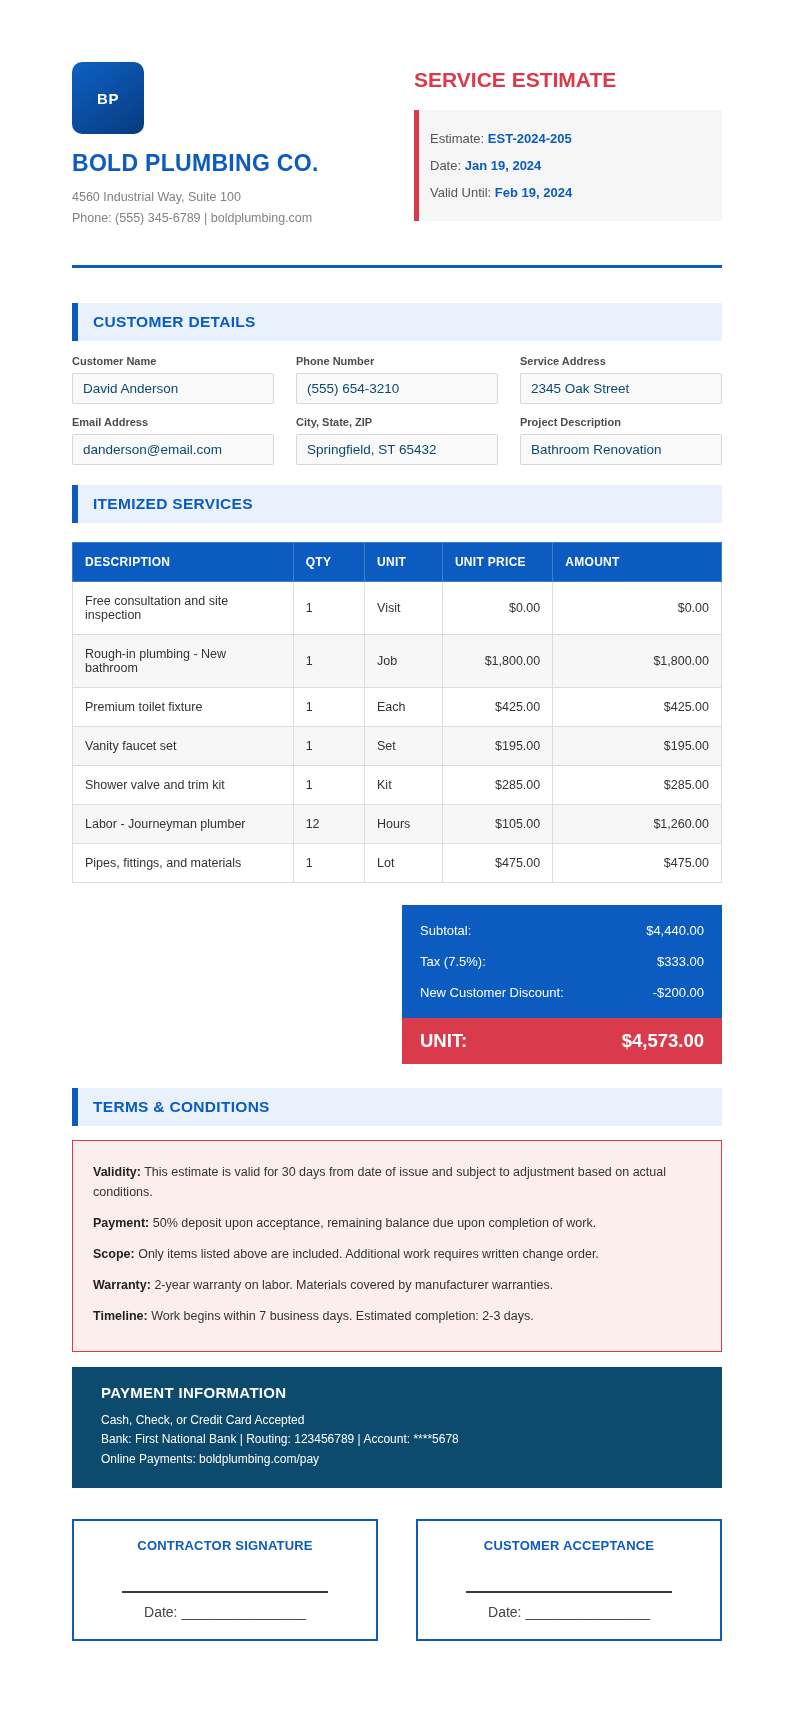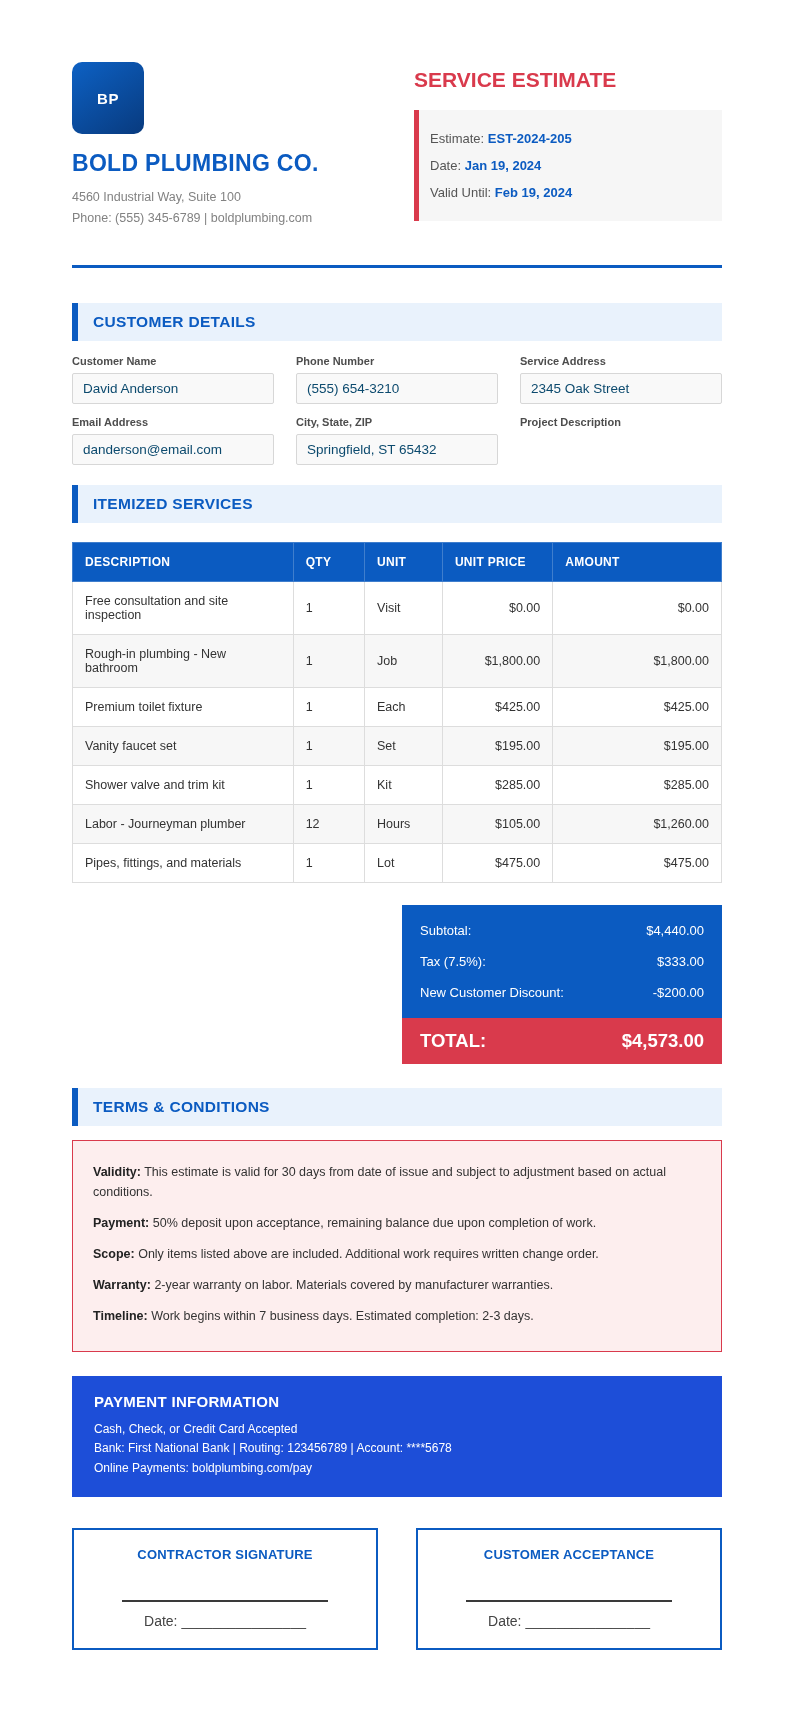--- a/index.html
+++ b/index.html
@@ -69,21 +69,21 @@
     background: #d93a4c; color: #fff; display: flex; justify-content: space-between;
     align-items: center; padding: 12px 18px; font-size: 18.5px; font-weight: bold;
   }
 
   
   .terms-box { margin-top: 14px; background: #fdeeee; border: 1px solid #d93a4c; padding: 10px 20px 14px; }
   .term { font-size: 12.5px; line-height: 1.6; margin: 11px 0; color: #333; }
   .term b { color: #222; }
 
   
-  .payment { margin-top: 24px; background: #1d4ed8; color: #fff; padding: 17px 22px 18px; }
+  .payment { margin-top: 15px; background: #0c4a6e; color: #fff; padding: 17px 29px 18px; }
   .payment h3 { font-size: 15px; margin: 0 0 10px; letter-spacing: .3px; }
   .payment-line { font-size: 12px; line-height: 1.65; }
 
   
   .sigs { display: flex; justify-content: space-between; margin-top: 31px; }
   .sig-box { width: 306px; border: 2px solid #0b5bc1; height: 122px; text-align: center; padding-top: 17px; background: #fff; }
   .sig-title { color: #0b5bc1; font-weight: bold; font-size: 13px; letter-spacing: .2px; }
   .sig-line { height: 2px; background: #3a3a3a; width: 68%; margin: 38px auto 0; }
   .sig-date { margin-top: 11px; font-size: 14px; color: #444; }
 </style>
@@ -144,20 +144,21 @@
     <div class="field">
       <label>Email Address</label>
       <input type="text" readonly="" value="danderson@email.com" style="">
     </div>
     <div class="field">
       <label>City, State, ZIP</label>
       <input type="text" readonly="" value="Springfield, ST 65432" style="">
     </div>
     <div class="field">
       <label>Project Description</label>
+      <input type="text" readonly="" value="Bathroom Renovation" style="">
     </div>
   </div>
 
   <div class="band band-services">
     <h2>ITEMIZED SERVICES</h2>
   </div>
 
   <table class="services">
     <thead>
       <tr>
@@ -230,21 +231,21 @@
       <div class="totals-row">
         <span>Tax (7.5%):</span>
         <span>$333.00</span>
       </div>
       <div class="totals-row">
         <span>New Customer Discount:</span>
         <span>-$200.00</span>
       </div>
     </div>
     <div class="total-final">
-      <span>TOTAL:</span>
+      <span>UNIT:</span>
       <span>$4,573.00</span>
     </div>
   </div>
 
   <div class="band band-terms">
     <h2>TERMS &amp; CONDITIONS</h2>
   </div>
 
   <div class="terms-box">
     <p class="term">

